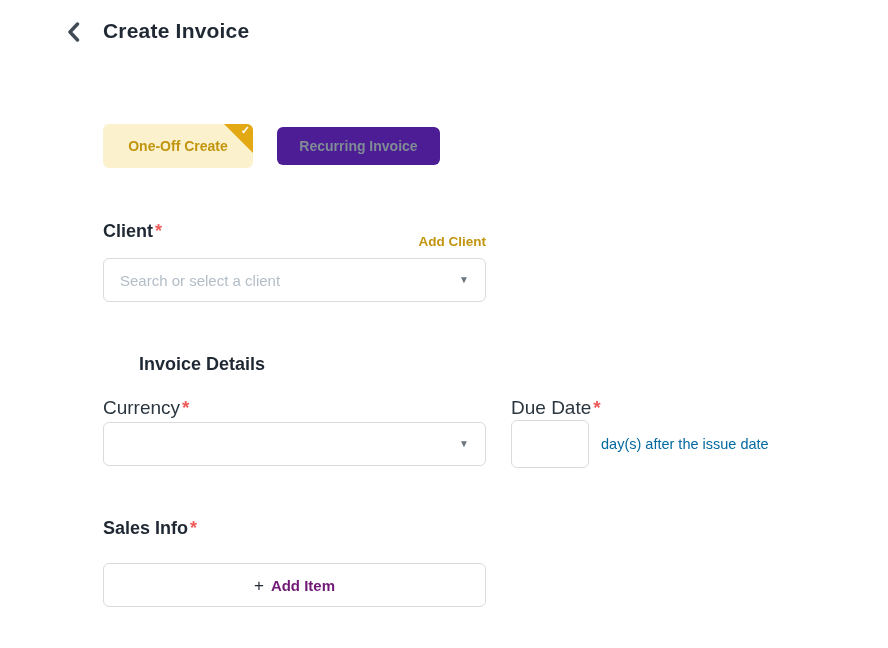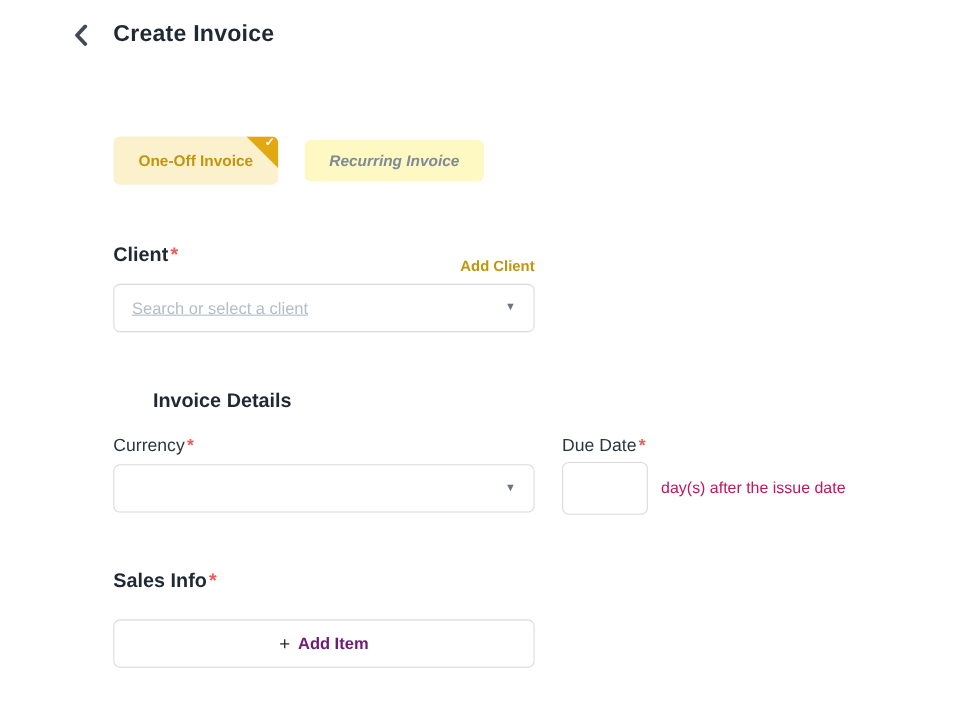--- a/index.html
+++ b/index.html
@@ -9,50 +9,50 @@
   
   .back-btn{position:absolute;left:60px;top:20px;width:26px;height:26px;display:flex;
     align-items:center;justify-content:center;cursor:pointer;background:none;border:none;padding:0;}
   .page-title{position:absolute;left:103px;top:19px;font-size:21px;font-weight:700;color:#1f2833;letter-spacing:.2px;}
 
   
   .tabs{position:absolute;left:103px;top:124px;display:flex;align-items:center;gap:24px;}
   .tab{border:none;border-radius:6px;font-size:14px;font-weight:700;cursor:pointer;
     display:flex;align-items:center;justify-content:center;}
   .tab-active{width:150px;height:44px;background:#fcf1cd;color:#c2950f;position:relative;overflow:hidden;}
-  .tab-inactive{width:163px;height:38px;background:#fef9c3;color:#7f8b95;font-style:italic;}
+  .tab-inactive{width:163px;height:38px;background:#4c1d95;color:#7f8b95;}
   .tab-corner{position:absolute;top:0;right:0;width:0;height:0;
     border-top:29px solid #e3a913;border-left:29px solid transparent;}
   .tab-corner-check{position:absolute;top:1px;right:3px;color:#ffffff;font-size:11px;font-weight:700;line-height:1;}
 
   
   .section-heading{font-size:18px;font-weight:700;color:#1f2833;}
   .required{color:#ef5b5b;font-weight:700;margin-left:2px;}
-  .field-label{font-size:16px;color:#2b3640;}
+  .field-label{font-size:19px;color:#2b3640;}
 
   
   .client-row{position:absolute;left:103px;top:214px;width:383px;display:flex;
     align-items:center;justify-content:space-between;}
   .link-gold{font-size:13.5px;font-weight:700;color:#c2950f;cursor:pointer;background:none;border:none;padding:0;margin-top:20px;}
 
   
   .select-box{position:absolute;box-sizing:border-box;border:1px solid #dbdbdb;border-radius:6px;
     background:#fff;display:flex;align-items:center;cursor:pointer;}
   .select-client{left:103px;top:258px;width:383px;height:44px;padding:0 16px;}
   .select-currency{left:103px;top:422px;width:383px;height:44px;padding:0 16px;}
-  .select-placeholder{font-size:15px;color:#b3bdc7;flex:1;white-space:nowrap;overflow:hidden;text-decoration:underline;}
+  .select-placeholder{font-size:15px;color:#b3bdc7;flex:1;white-space:nowrap;overflow:hidden;}
   .select-caret{color:#6b7680;font-size:10px;line-height:1;margin-left:auto;}
 
   .invoice-details-heading{position:absolute;left:103px;top:354px;margin-left:36px;}
   .currency-label{position:absolute;left:103px;top:397px;}
   .due-date-label{position:absolute;left:511px;top:397px;}
 
   .due-date-input{position:absolute;left:511px;top:420px;width:78px;height:48px;box-sizing:border-box;
     border:1px solid #dbdbdb;border-radius:6px;padding:0 10px;font-size:15px;color:#1f2833;outline:none;}
-  .due-date-suffix{position:absolute;left:601px;top:436px;font-size:14.5px;color:#be185d;}
+  .due-date-suffix{position:absolute;left:601px;top:436px;font-size:14.5px;color:#0369a1;}
 
   .sales-info-heading{position:absolute;left:103px;top:518px;}
 
   .add-item-btn{position:absolute;left:103px;top:563px;width:383px;height:44px;box-sizing:border-box;
     border:1px solid #dbdbdb;border-radius:6px;background:#fff;cursor:pointer;
     display:flex;align-items:center;justify-content:center;gap:7px;}
   .add-item-plus{font-size:17px;font-weight:400;color:#1f2833;line-height:1;}
   .add-item-text{font-size:15px;font-weight:700;color:#701a75;}
 </style>
 </head>
@@ -64,21 +64,21 @@
     <span>
       <svg width="13" height="20" viewBox="0 0 13 20">
         <polyline points="10.5,2 3,10 10.5,18" fill="none" stroke="#414b57" stroke-width="3.4" stroke-linecap="round" stroke-linejoin="round"></polyline>
       </svg>
     </span>
   </button>
   <div class="page-title">Create Invoice</div>
 
   <div class="tabs">
     <button class="tab tab-active">
-      <span>One-Off Invoice</span>
+      <span>One-Off Create</span>
       <span class="tab-corner"></span>
       <span class="tab-corner-check">✓</span>
     </button>
     <button class="tab tab-inactive">
       <span>Recurring Invoice</span>
     </button>
   </div>
 
   <div class="client-row">
     <div class="section-heading">

